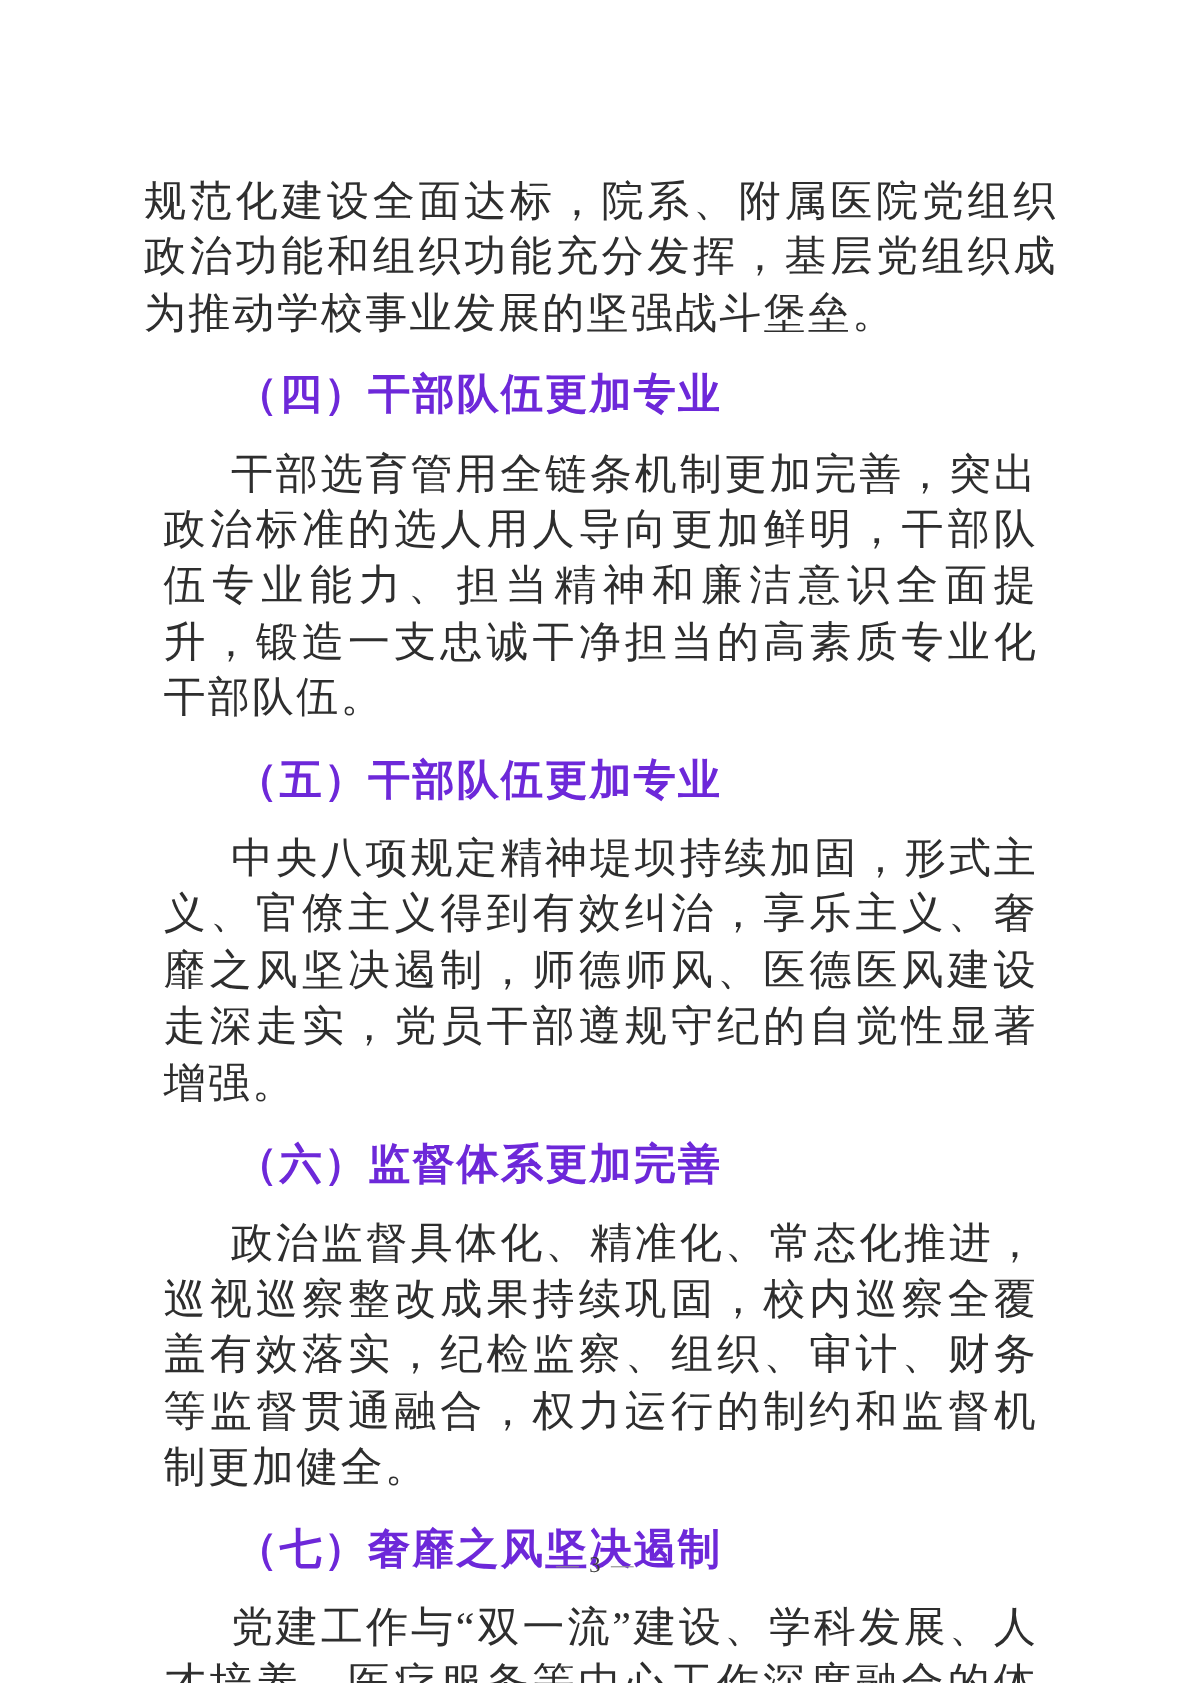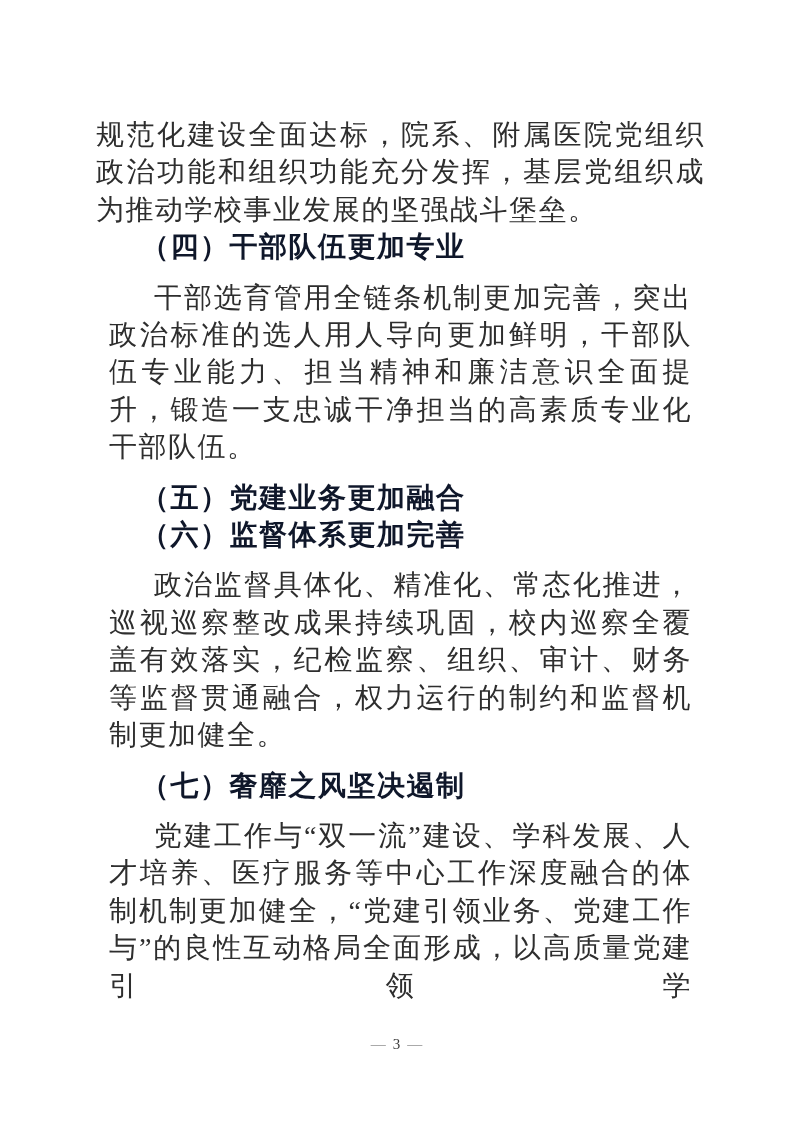--- a/index.html
+++ b/index.html
@@ -31,24 +31,24 @@
     text-indent: 45px;
   }
   .para-cont {
     margin: 0;
     text-indent: 0;
   }
   .para-fill {
     text-align-last: justify;
   }
   .heading {
-    margin: 0;
+    margin: 16px;
     text-indent: 45px;
     font-weight: 700;
-    color: #0f172a;
+    color: #6d28d9;
     font-family: "Liberation Sans", "DejaVu Sans", sans-serif;
   }
   .footer {
     position: absolute;
     left: 0;
     right: 0;
     top: 1034px;
     text-align: center;
     font-size: 15px;
     line-height: 20px;
@@ -61,21 +61,22 @@
 </style>
 </head>
 <body>
 
 <div class="page">
 
   <div class="content">
     <p class="para-cont">规范化建设全面达标，院系、附属医院党组织政治功能和组织功能充分发挥，基层党组织成为推动学校事业发展的坚强战斗堡垒。</p>
     <p class="heading">（四）干部队伍更加专业</p>
     <p class="para">干部选育管用全链条机制更加完善，突出政治标准的选人用人导向更加鲜明，干部队伍专业能力、担当精神和廉洁意识全面提升，锻造一支忠诚干净担当的高素质专业化干部队伍。</p>
-    <p class="heading">（五）党建业务更加融合</p>
+    <p class="heading">（五）干部队伍更加专业</p>
+    <p class="para">中央八项规定精神堤坝持续加固，形式主义、官僚主义得到有效纠治，享乐主义、奢靡之风坚决遏制，师德师风、医德医风建设走深走实，党员干部遵规守纪的自觉性显著增强。</p>
     <p class="heading">（六）监督体系更加完善</p>
     <p class="para">政治监督具体化、精准化、常态化推进，巡视巡察整改成果持续巩固，校内巡察全覆盖有效落实，纪检监察、组织、审计、财务等监督贯通融合，权力运行的制约和监督机制更加健全。</p>
     <p class="heading">（七）奢靡之风坚决遏制</p>
     <p class="para para-fill">党建工作与“双一流”建设、学科发展、人才培养、医疗服务等中心工作深度融合的体制机制更加健全，“党建引领业务、党建工作与”的良性互动格局全面形成，以高质量党建引领学</p>
   </div>
 
   <div class="footer">
     <span class="dash">—</span><span class="num">3</span><span class="dash">—</span>
   </div>
 

